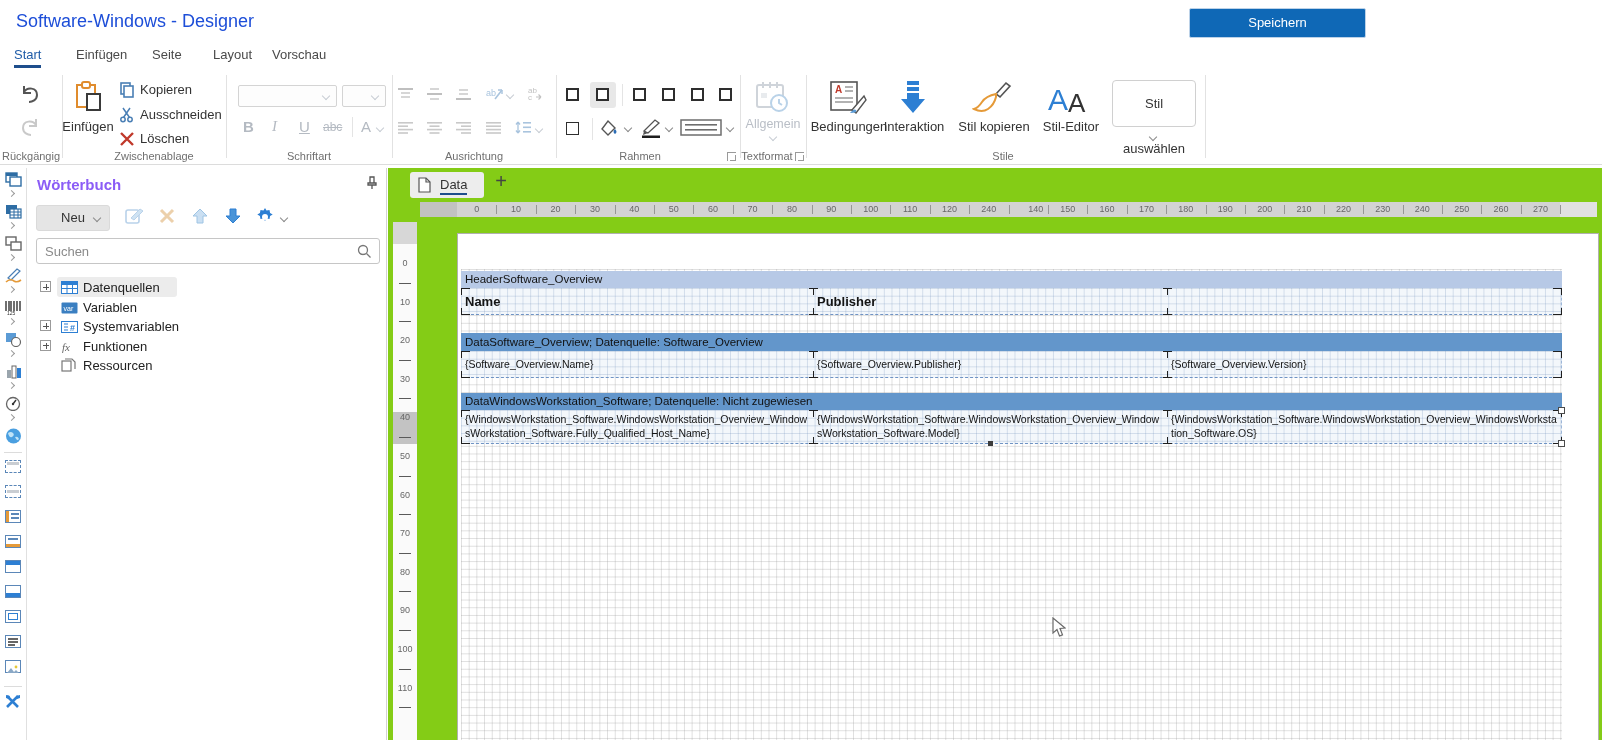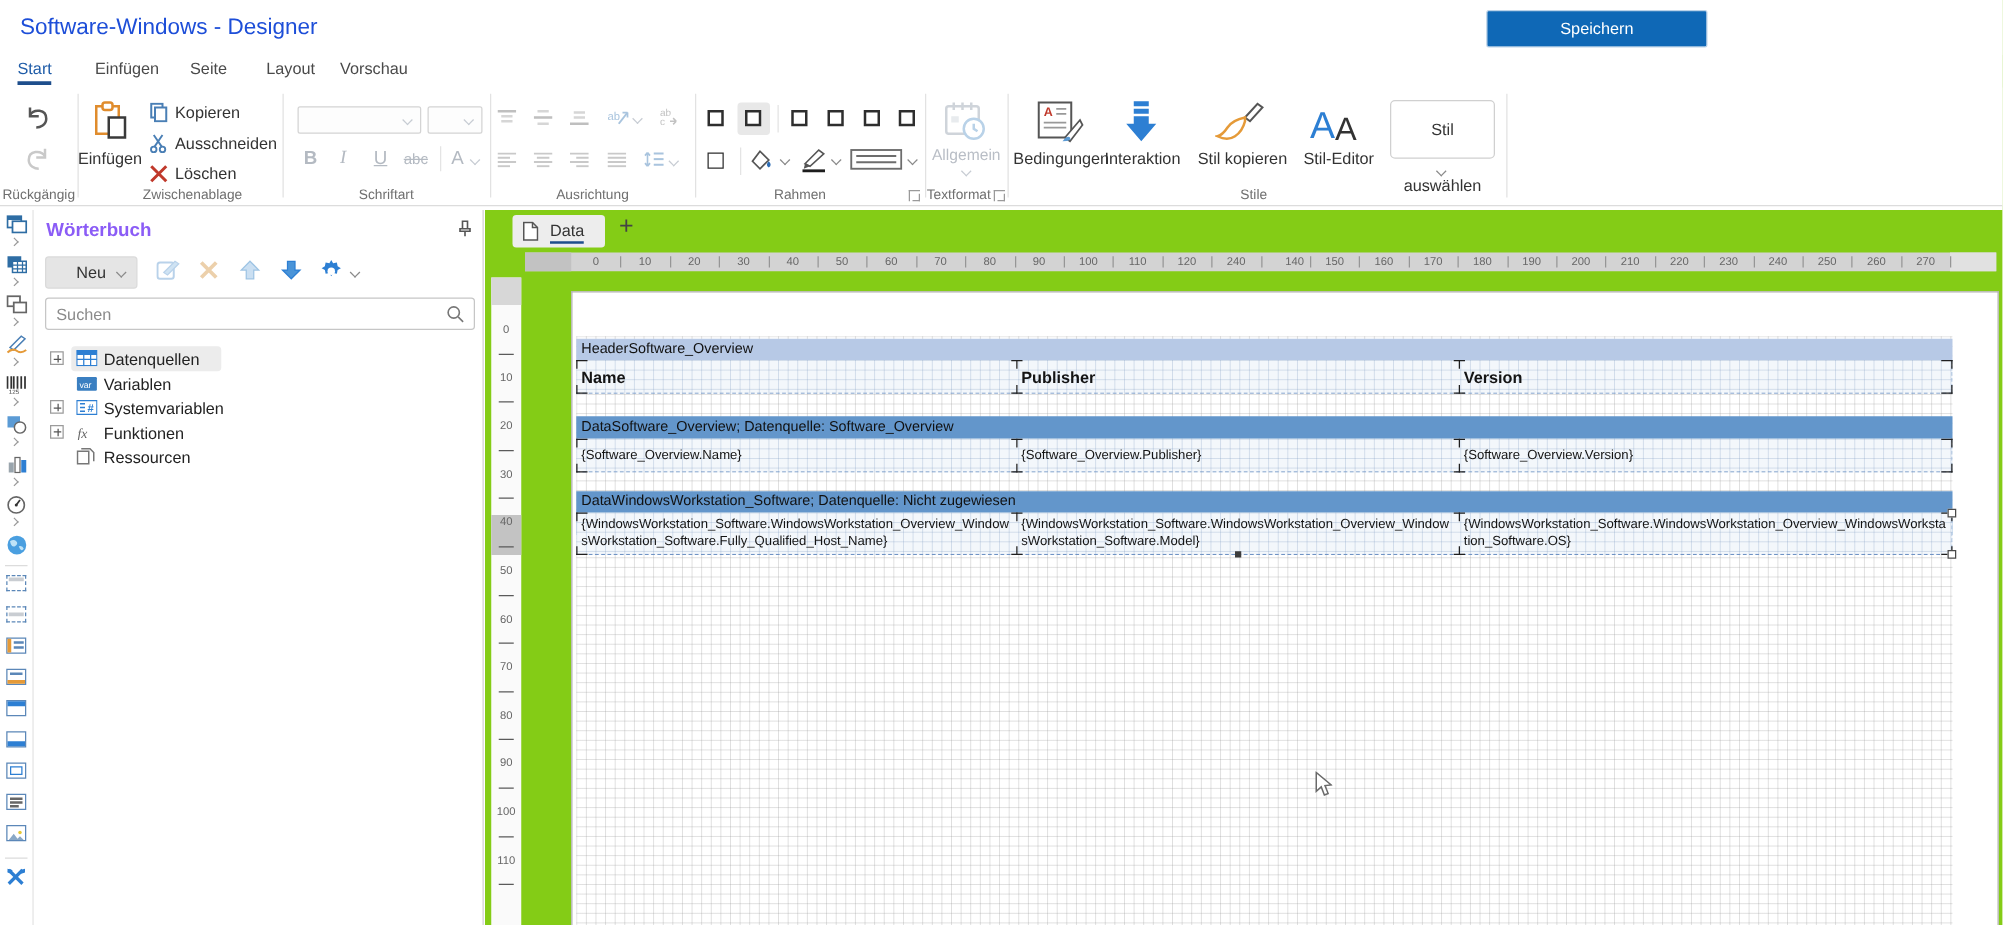--- a/index.html
+++ b/index.html
@@ -629,21 +629,20 @@
         <div class="vtick" style="top: 485.2px;"></div>
       </div>
 
     <div id="page">
       <div id="grid"></div>
       <div id="bands">
           <div class="bandstrip light" style="top: 37px; height: 17px; line-height: 17px;">HeaderSoftware_Overview</div>
           <div class="cellrow" style="top: 54px; height: 27px;">
             <div class="cell hdr" style="left: 0px; width: 352px;">Name</div>
             <div class="cell hdr" style="left: 352px; width: 354px;">Publisher</div>
-            <div class="cell hdr" style="left: 706px; width: 395px;">Version</div>
             <div class="tick tv" style="left: 0px; top: 0px;"></div>
             <div class="tick th" style="left: 0px; top: 0px;"></div>
             <div class="tick tv" style="left: 0px; top: 20px;"></div>
             <div class="tick th" style="left: 0px; top: 26px;"></div>
             <div class="tick tv" style="left: 352px; top: 0px;"></div>
             <div class="tick th" style="left: 348px; top: 0px;"></div>
             <div class="tick tv" style="left: 352px; top: 20px;"></div>
             <div class="tick th" style="left: 348px; top: 26px;"></div>
             <div class="tick tv" style="left: 706px; top: 0px;"></div>
             <div class="tick th" style="left: 702px; top: 0px;"></div>

